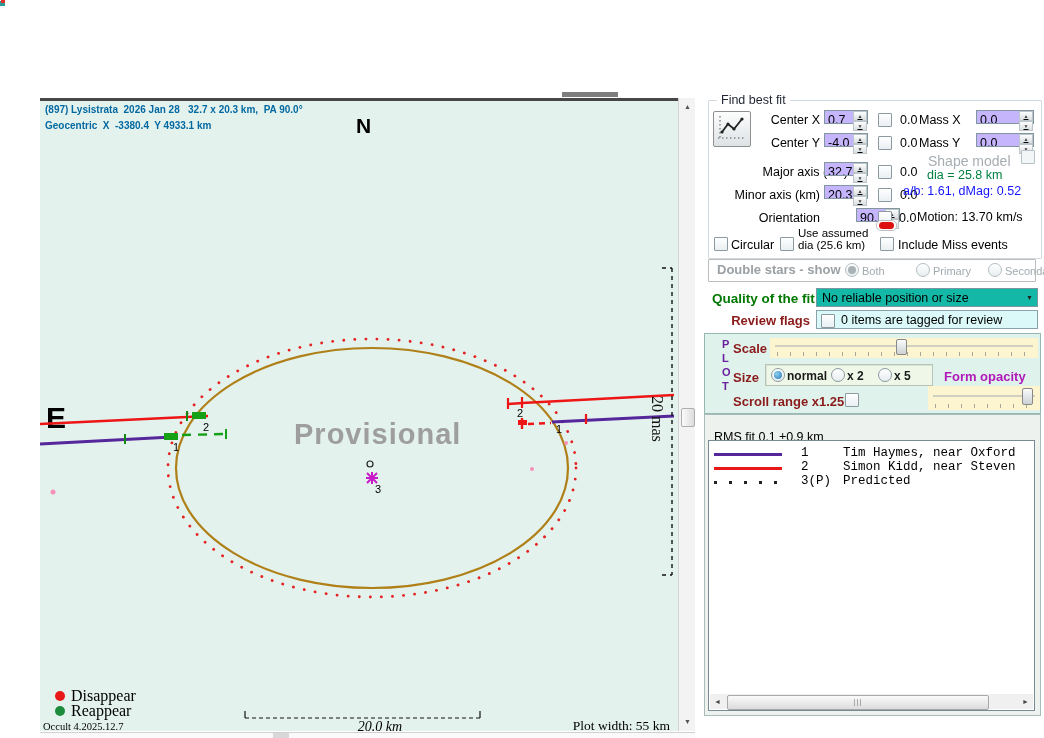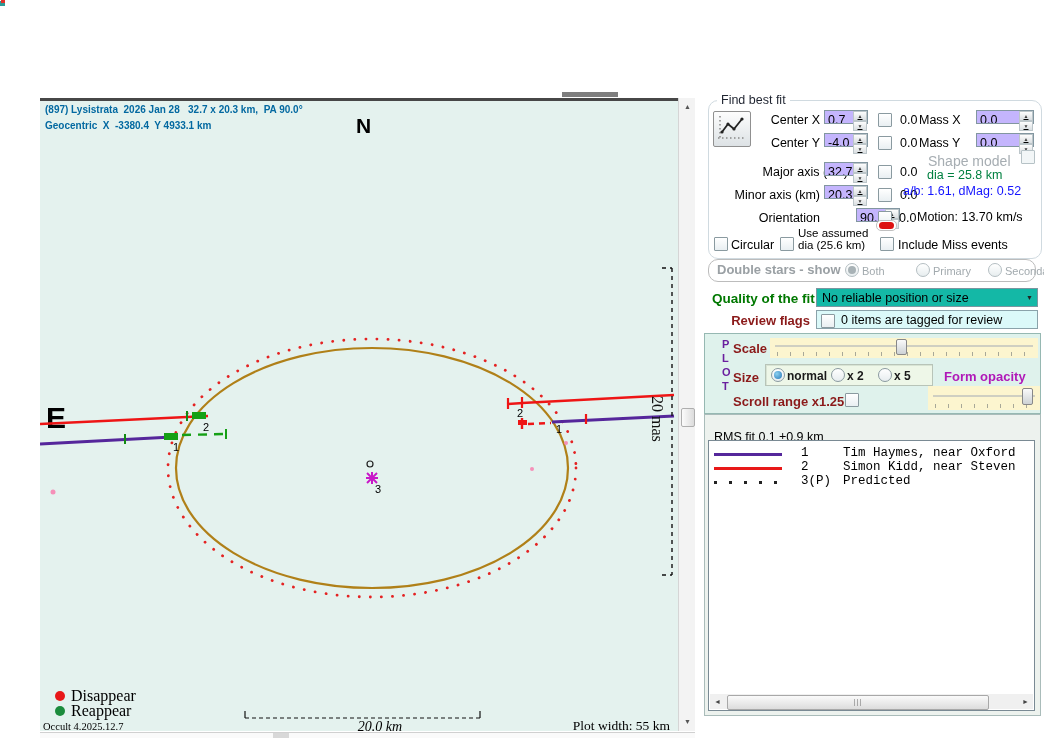--- a/index.html
+++ b/index.html
@@ -28,21 +28,21 @@
   .vsb { position:absolute; left:678px; top:98px; width:17px; height:633px; background:#f3f3f3;
          border-left:1px solid #d5d5d5; box-sizing:border-box; }
   .sb-arrow { position:absolute; width:17px; height:16px; font-size:7px; color:#555; text-align:center; line-height:16px; }
   .vsb-thumb { position:absolute; left:2px; top:310px; width:12px; height:17px;
                background:linear-gradient(90deg,#fbfbfb,#dcdcdc); border:1px solid #aeaeae; border-radius:2px; }
   .bottomstrip { position:absolute; left:40px; top:732px; width:655px; height:6px;
                  background:#fafafa; border-top:1px solid #d0d0d0; box-sizing:border-box; }
   .bottomthumb { position:absolute; left:273px; top:733px; width:16px; height:5px; background:#d8d8d8; }
 
   
-  .grp { position:absolute; border:1px solid #d0dae0; border-radius:10px; }
+  .grp { position:absolute; border:1px solid #d0dae0; border-radius:1px; }
   .grp-label { position:absolute; top:-8px; left:8px; background:#fff; padding:0 4px; font-size:12.5px; color:#1f2430; }
   .lbl { position:absolute; font-size:12.5px; color:#000; }
   .lbl-r { text-align:right; }
   .spin { position:absolute; height:14px; background:#c4b5fd; border:1px solid #8296a0; display:flex; box-sizing:border-box;text-decoration:underline; }
   .spin-val { flex:1; font-size:12.5px; padding:2px 1px 0 3px; overflow:hidden; }
   .spin-btns { width:14px; display:flex; flex-direction:column; }
   .spin-up,.spin-dn { flex:1; font-size:5px; line-height:8px; text-align:center; color:#444;
                       background:linear-gradient(#fdfdfd,#d9dee1); border:1px solid #bcc6ca; box-sizing:border-box; }
   .cb { position:absolute; width:12px; height:12px; background:linear-gradient(#ffffff,#e9eff2);
         border:1px solid #8a9aa0; border-radius:1px; }
@@ -109,20 +109,21 @@
   <div class="abs" style="left:0;top:1px;width:5px;height:5px;background:#2e9a96;"></div>
   <div class="abs" style="left:1px;top:0;width:4px;height:3px;background:#e43028;"></div>
 
   <div class="abs" style="left:562px;top:92px;width:56px;height:5px;background:#7e7e7e;"></div>
 
   <div id="plot">
     <div class="plot-title" style="top:3px;">(897) Lysistrata  2026 Jan 28   32.7 x 20.3 km,  PA 90.0°</div>
     <div class="plot-title" style="top:19px;">Geocentric  X  -3380.4  Y 4933.1 km</div>
     <div class="north">N</div>
     <div class="east">E</div>
+    <div class="watermark">Provisional</div>
 
     <svg width="638" height="633" viewBox="0 0 638 633" style="position:absolute;left:0;top:0;">
 
       <ellipse cx="332" cy="367" rx="204" ry="129" fill="none" stroke="#e42222" stroke-width="2.8" stroke-dasharray="0.1 11" stroke-linecap="round"></ellipse>
 
       <ellipse cx="332" cy="367" rx="196" ry="120" fill="none" stroke="#b08018" stroke-width="2.2"></ellipse>
 
       <line x1="0" y1="323" x2="168" y2="315" stroke="#ee1515" stroke-width="2.6"></line>
       <line x1="147" y1="310" x2="147" y2="320" stroke="#128a12" stroke-width="2"></line>
       <rect x="152" y="311" width="14" height="7" fill="#15a015"></rect>

